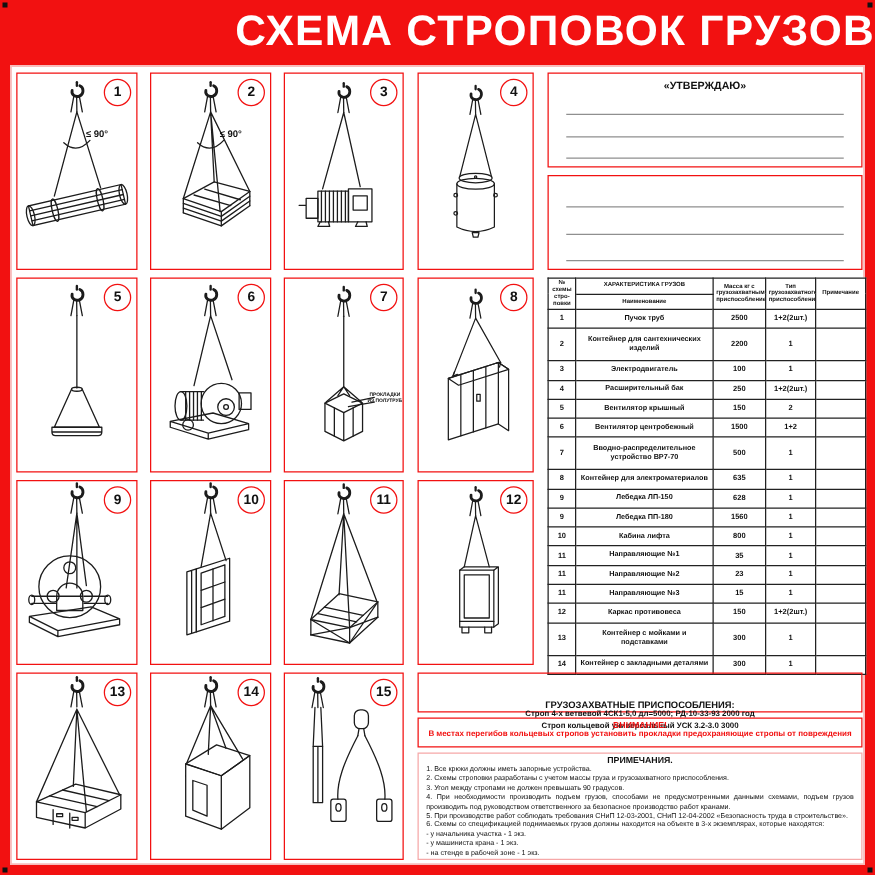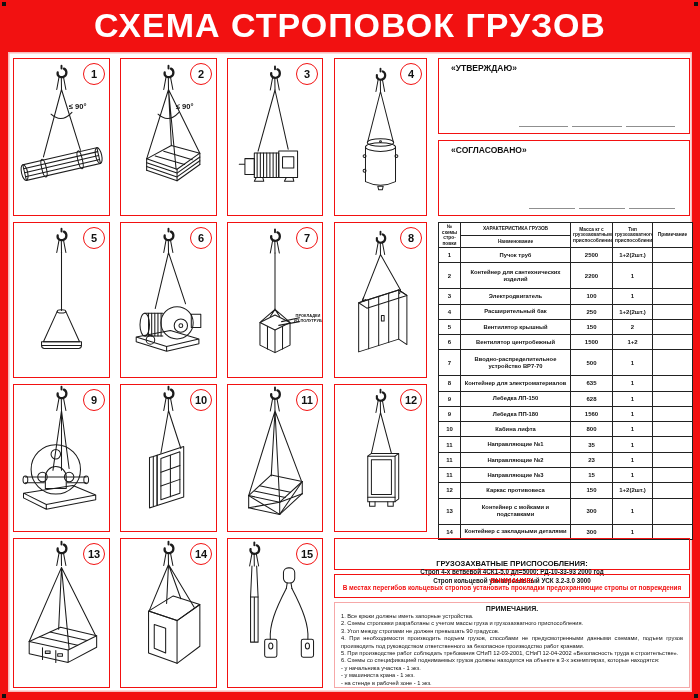--- a/index.html
+++ b/index.html
@@ -1,35 +1,35 @@
 <!DOCTYPE html>
 <html><head>
 <meta charset="utf-8">
 <style>
   :root{ --red:#f21111; --pink:#f6a8a8; --ink:#1c1c1c; }
   html,body{margin:0;padding:0;}
   body{ width:700px; height:700px; font-family:"Liberation Sans", sans-serif; background:#fff;}
   .poster{ position:relative; width:700px; height:700px; background:var(--red); overflow:hidden;}
   .titlebar{ position:absolute; left:0; top:0; width:700px; height:52px; color:#fff;
-    font-weight:700; font-size:34px; letter-spacing:1px; text-align:center; line-height:50px; }
+    font-weight:700; font-size:34px; letter-spacing:1px; text-align:right; line-height:50px; }
   .content{ position:absolute; left:8px; top:52px; width:684px; height:640px; background:#fff;
     box-shadow: inset 0 0 0 1.5px #f8bcbc; }
   .corner{ position:absolute; width:4px; height:4px; background:#111; }
 
   
   .cell{ position:absolute; background:#fff; border:1.4px solid var(--red); box-sizing:border-box; }
   .cell svg{ position:absolute; left:0; top:0; width:100%; height:100%; }
   .badge{ position:absolute; top:4px; right:4px; width:20px; height:20px; border:1.4px solid var(--red);
     border-radius:50%; display:flex; align-items:center; justify-content:center;
     font-size:11px; font-weight:700; color:#111; background:#fff; }
   svg text{ font-family:"Liberation Sans", sans-serif; }
 
   
   .rbox{ position:absolute; border:1.4px solid var(--red); box-sizing:border-box; background:#fff;
-    display:flex; padding:4px 12px 6px 12px;}
+    display:flex; flex-direction:column; padding:4px 12px 6px 12px;}
   .rbox .box-title{ text-align:center; font-weight:700; font-size:8.5px; color:#111; margin-bottom:2px;}
   .sig-line{ border-bottom:1px solid #8f8f8f; flex:1; margin:0 2px; }
 
   
   table.rtable{ position:absolute; border-collapse:collapse; table-layout:fixed; background:#fff;}
   table.rtable td{ border:1px solid #222; text-align:center; vertical-align:middle; padding:1px 2px;
     color:#111; overflow:hidden; }
   .th{ font-weight:700; font-size:4.8px; line-height:1.15;}
   .td-num{ font-size:6px; font-weight:700;}
   .td-name{ font-size:5.8px; font-weight:700; line-height:1.15;}
@@ -347,21 +347,20 @@
       </div>
 
     <div class="rbox" style="left:430px; top:6px; width:252px; height:76px;">
       <div class="box-title">«УТВЕРЖДАЮ»</div>
       <div class="sig-line"></div>
       <div class="sig-line"></div>
       <div class="sig-line"></div>
     </div>
 
     <div class="rbox" style="left:430px; top:88px; width:252px; height:76px;">
-      <div class="box-title">«СОГЛАСОВАНО»</div>
       <div class="sig-line"></div>
       <div class="sig-line"></div>
       <div class="sig-line"></div>
     </div>
 
     <table class="rtable" style="left:430px; top:170px; width:254px; height:310px;">
       <colgroup>
         <col style="width:22px">
           <col style="width:110px">
           <col style="width:42px">

